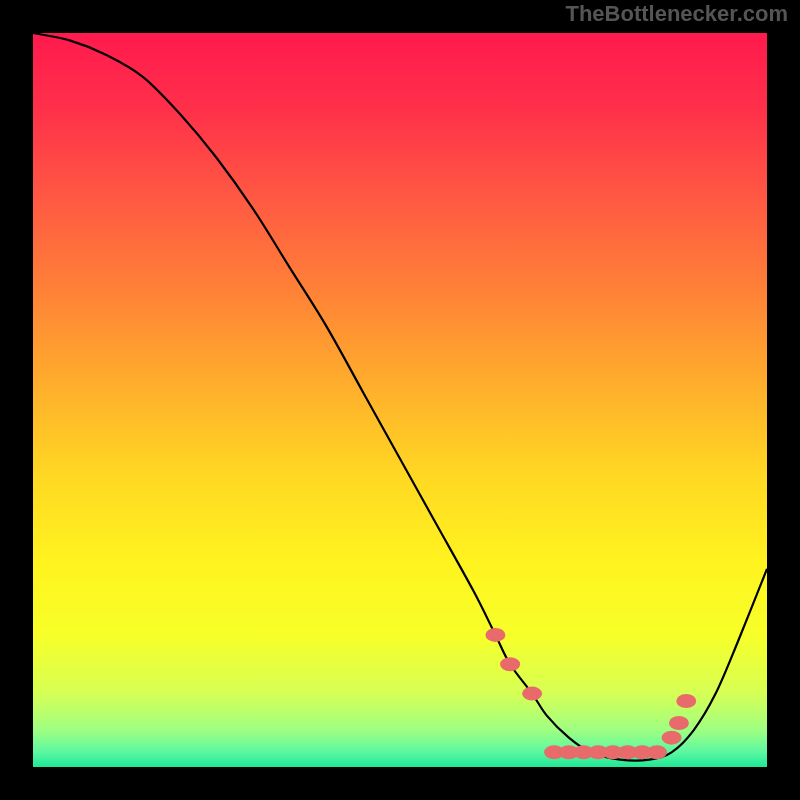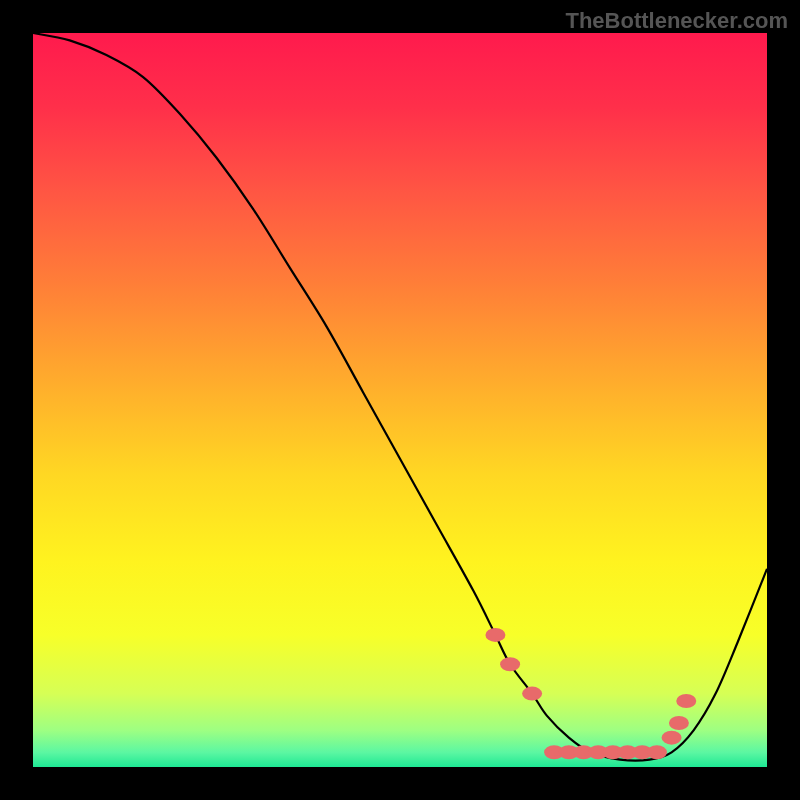--- a/index.html
+++ b/index.html
@@ -11,21 +11,21 @@
     font-family: Arial, Helvetica, sans-serif;
   }
   .container {
     position: relative;
     width: 800px;
     height: 800px;
     background: #000;
   }
   .attribution {
     position: absolute;
-    top: 8px;
+    top: 1px;
     right: 12px;
     color: #555;
     font-size: 22px;
     font-weight: bold;
     z-index: 10;
   }
   .plot-area {
     position: absolute;
     left: 33px;
     top: 33px;

